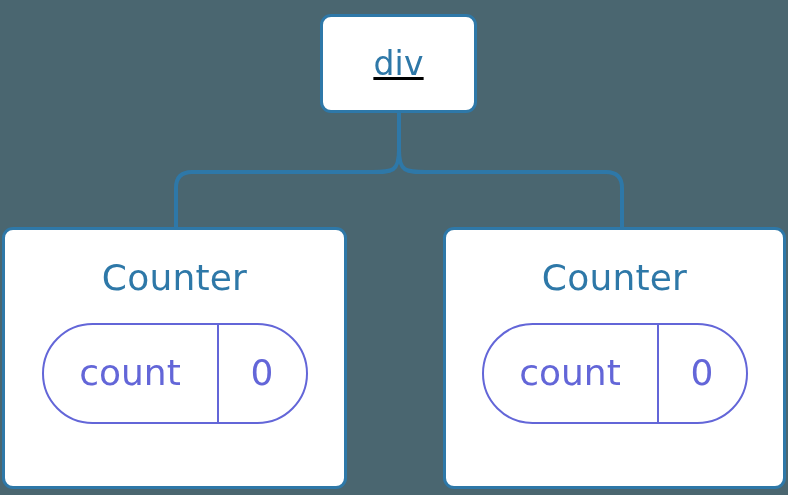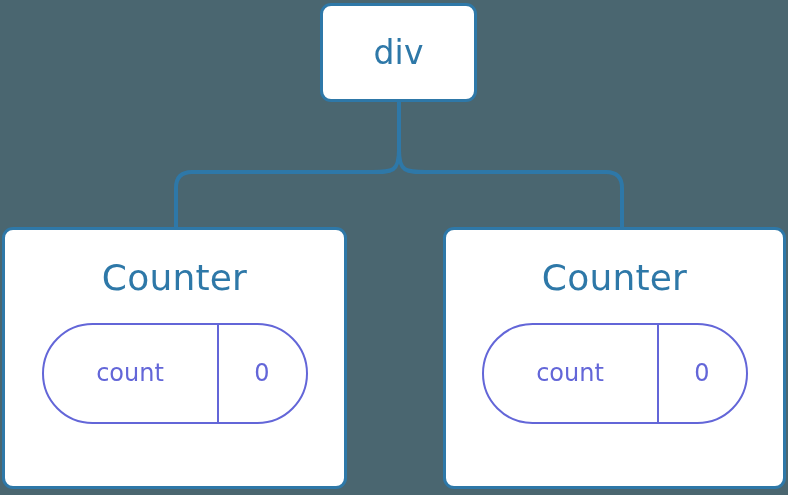--- a/index.html
+++ b/index.html
@@ -37,24 +37,25 @@
     border-radius: 11px;
     box-sizing: border-box;
     display: flex;
     flex-direction: column;
     align-items: center;
   }
 
   
   .node-root {
     left: 320px;
-    top: 3px;
+    top: 14px;
     width: 157px;
     height: 99px;
     justify-content: center;
+    text-decoration: underline;
   }
   .node-root .node-title {
     font-size: 33px;
     line-height: 1;
     color: #2e78a8;
     letter-spacing: 0.2px;
   }
 
   
   .node-child {
@@ -83,21 +84,21 @@
     box-sizing: border-box;
     display: flex;
     align-items: stretch;
     background: transparent;
   }
   .pill-key, .pill-val {
     display: flex;
     align-items: center;
     justify-content: center;
     color: #6366d8;
-    font-size: 24px;
+    font-size: 36px;
     line-height: 1;
     box-sizing: border-box;
   }
   .pill-key {
     flex: 0 0 175px;
     border-right: 2px solid #6366d8;
     padding-bottom: 2px;
   }
   .pill-val {
     flex: 1 1 auto;

